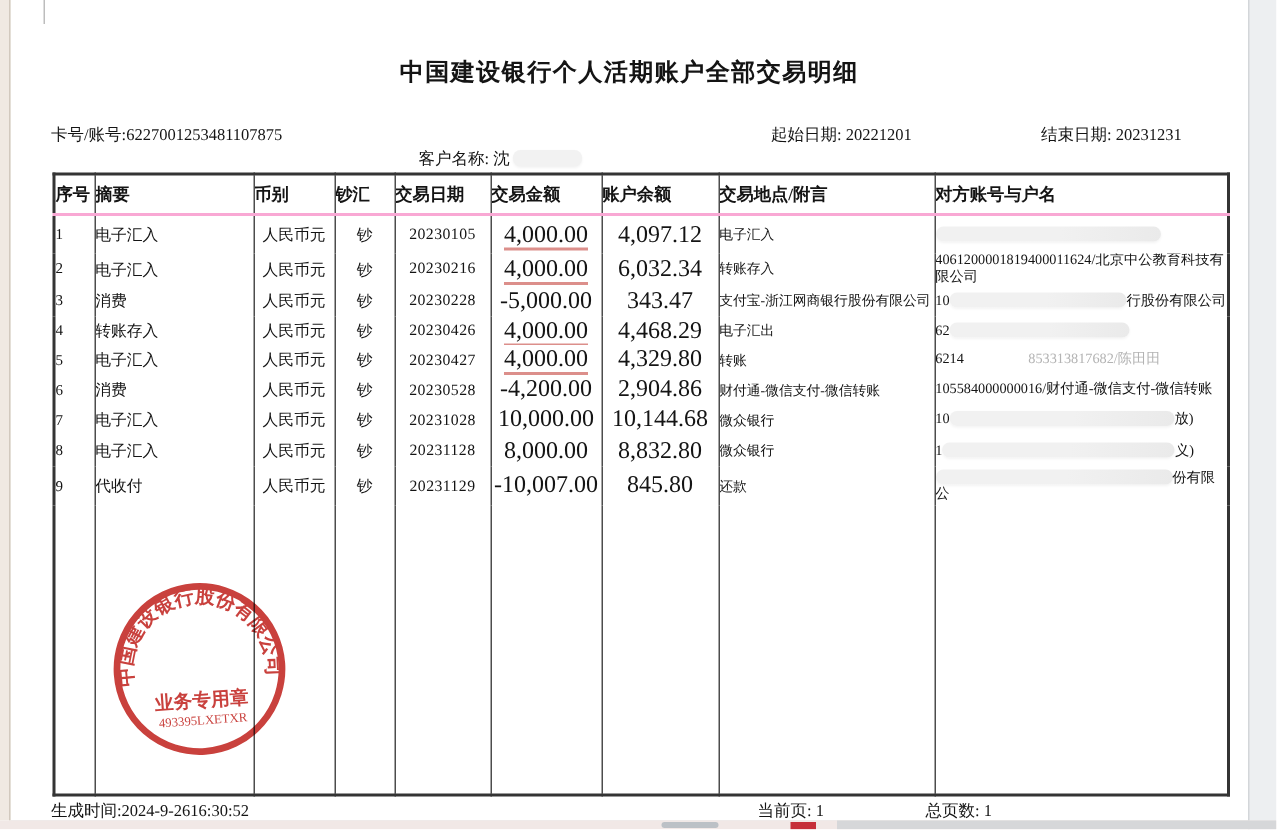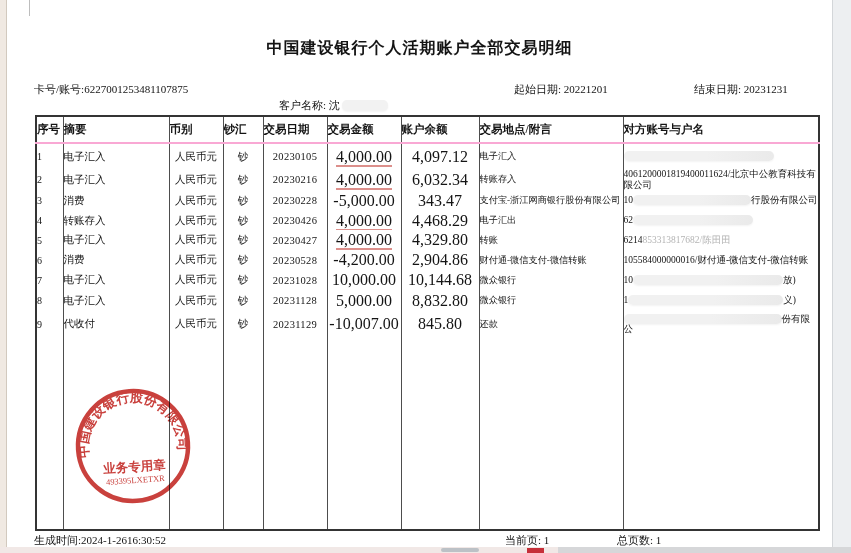--- a/index.html
+++ b/index.html
@@ -36,21 +36,21 @@
   .c-no{font-size:10px;padding-left:3px;}
   .c-sum{font-size:10.5px;padding-left:6px;}
   .c-cur{font-size:10.5px;text-align:center;}
   .c-cash{font-size:10.5px;text-align:center;}
   .c-date{font-size:10.5px;text-align:center;letter-spacing:0.3px;margin-top:48px;}
   .c-amt,.c-bal{font-size:16px;text-align:center;padding-right:3px;font-family:Liberation Serif, serif;}
   .c-place{font-size:9.2px;padding-left:3px;line-height:10.5px;}
   .c-opp{font-size:9.5px;padding-left:3px;padding-right:2px;line-height:10.5px;word-break:break-all;}
   .uline{border-bottom:2px solid #dc8f8b;padding-bottom:0px;}
   .opp-blob{height:10px;vertical-align:-2px;background:linear-gradient(90deg,#f1f1f1 55%,#eaeaea);}
-  .opp-faint{color:#b3b3b3;text-shadow:0 0 1px #fff,0 0 2px #ffffff;}
+  .opp-faint{color:#b3b3b3;text-shadow:0 0 1px #fff,0 0 2px #ffffff;padding-left:43px;}
 
   .seal{position:absolute;left:66px;top:386px;width:120px;height:120px;mix-blend-mode:multiply;opacity:0.93;
         transform:rotate(-4deg);}
   .footer{position:absolute;top:533px;left:0;width:825px;font-size:11px;}
   .f-gen{position:absolute;left:27px;white-space:nowrap;}
   .f-cur{position:absolute;left:498px;white-space:nowrap;}
   .f-tot{position:absolute;left:610px;white-space:nowrap;}
 </style>
 </head>
 <body>
@@ -169,21 +169,21 @@
     <td class="c-bal">10,144.68</td>
     <td class="c-place">微众银行</td>
     <td class="c-opp"><span class="opp-pre">10</span><span class="blob opp-blob" style="width: 150px;"></span><span class="opp-post">放)</span></td>
   </tr>
           <tr>
     <td class="c-no">8</td>
     <td class="c-sum">电子汇入</td>
     <td class="c-cur">人民币元</td>
     <td class="c-cash">钞</td>
     <td class="c-date">20231128</td>
-    <td class="c-amt"><span class="amt">5,000.00</span></td>
+    <td class="c-amt"><span class="amt">8,000.00</span></td>
     <td class="c-bal">8,832.80</td>
     <td class="c-place">微众银行</td>
     <td class="c-opp"><span class="opp-pre">1</span><span class="blob opp-blob" style="width: 155px;"></span><span class="opp-post">义)</span></td>
   </tr>
           <tr>
     <td class="c-no">9</td>
     <td class="c-sum">代收付</td>
     <td class="c-cur">人民币元</td>
     <td class="c-cash">钞</td>
     <td class="c-date">20231129</td>
@@ -212,21 +212,21 @@
         <path id="sealArc" d="M 17,74 A 45,45 0 1 1 103,74" fill="none"></path>
         <text font-size="13" fill="#c5322e" font-weight="bold" font-family="Liberation Serif, serif">
           <textPath href="#sealArc" startOffset="50%" text-anchor="middle">中国建设银行股份有限公司</textPath>
         </text>
         <text x="60" y="85" text-anchor="middle" font-size="12.5" font-weight="bold" fill="#c5322e" font-family="Liberation Serif, serif">业务专用章</text>
         <text x="60" y="97" text-anchor="middle" font-size="8.5" fill="#c5322e" font-family="Liberation Serif, serif">493395LXETXR</text>
       </svg>
     </div>
 
     <div class="footer">
-      <span class="f-gen"><span>生成时间:</span><span>2024-1-2616:30:52</span></span>
+      <span class="f-gen"><span>生成时间:</span><span>2024-9-2616:30:52</span></span>
       <span class="f-cur"><span>当前页:</span> <span>1</span></span>
       <span class="f-tot"><span>总页数:</span> <span>1</span></span>
     </div>
   </div>
 
   <div class="edge-left"></div>
   <div class="edge-right"></div>
   <div class="artifact-line"></div>
   <div class="bottom-strip">
     <div class="strip-gray"></div>

